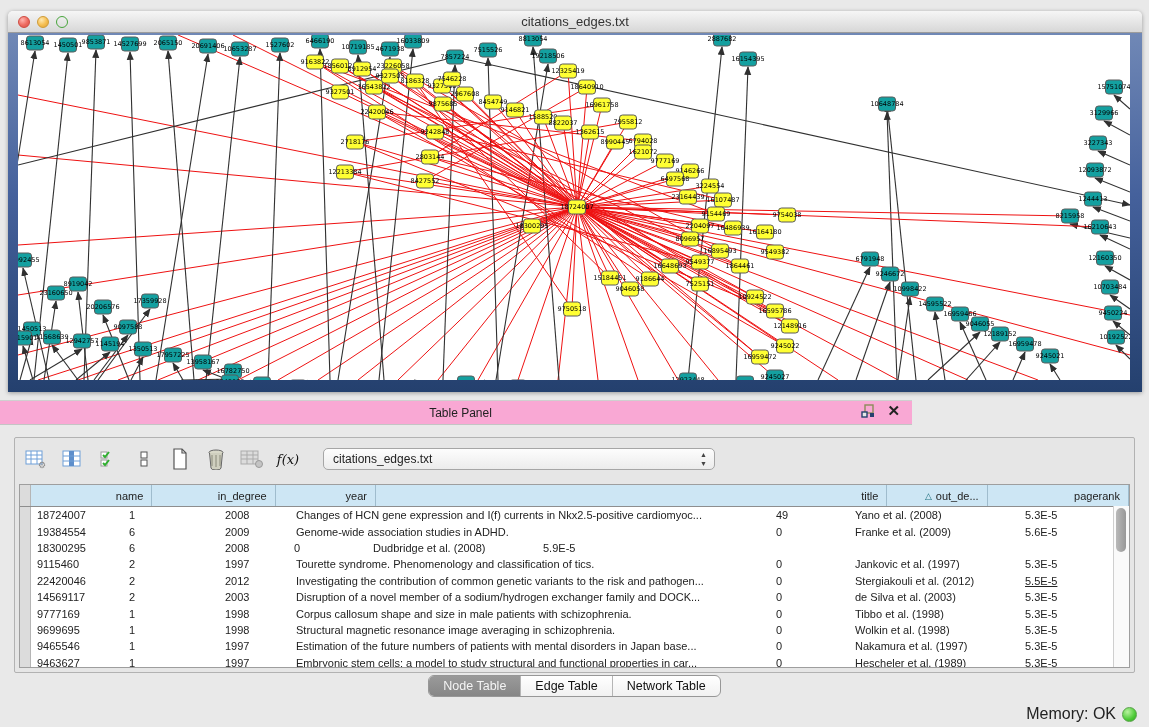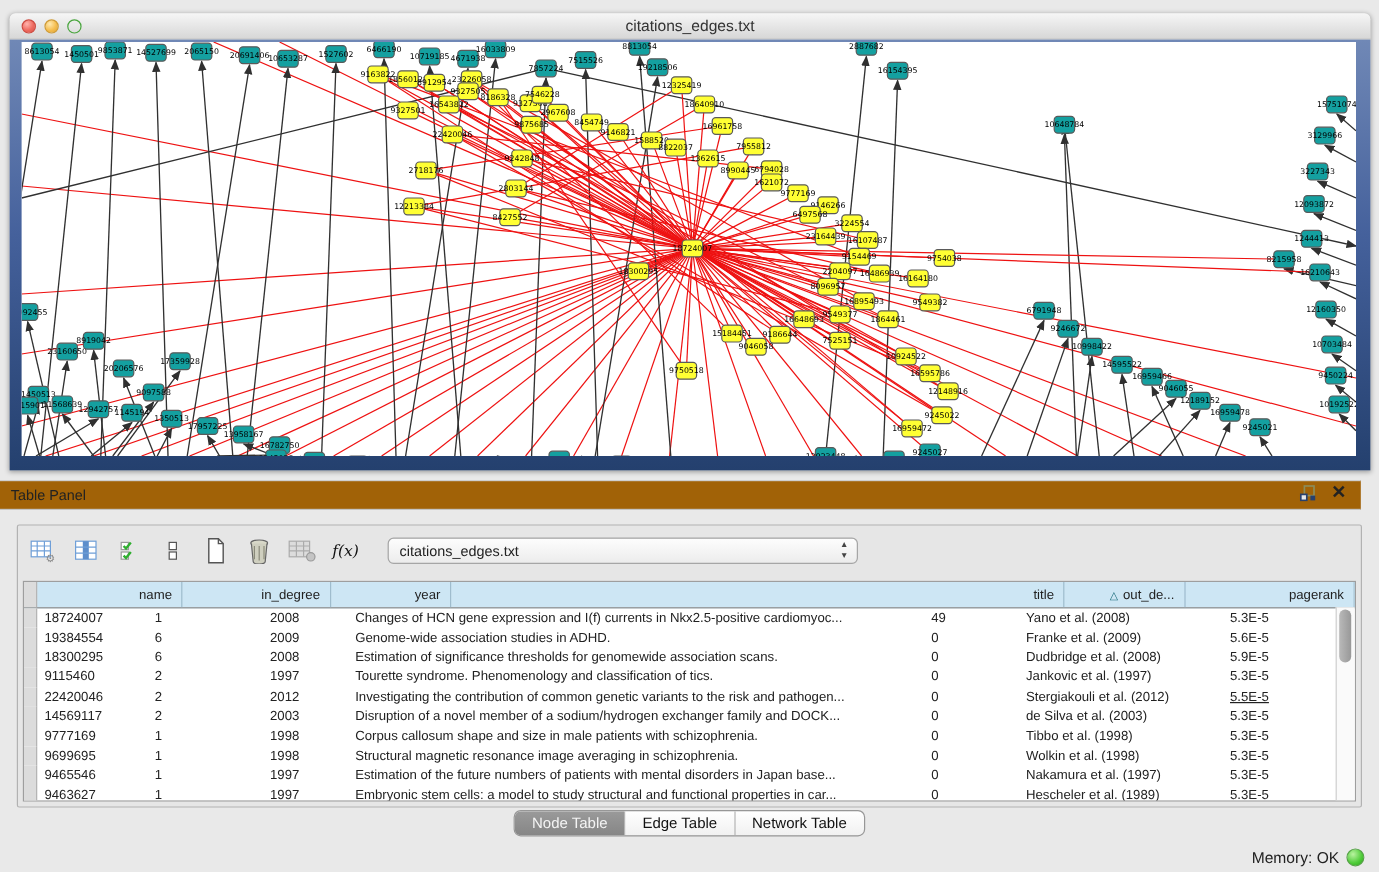--- a/index.html
+++ b/index.html
@@ -20,23 +20,23 @@
   .light.green{background:radial-gradient(circle at 35% 30%,#c9f0b8,#61c554 55%,#45a338;);border:1px solid #48a53c;}
   .win-title{position:absolute;left:0;right:0;text-align:center;font-size:13px;color:#333;}
   .net-frame{position:absolute;left:0;top:22px;right:0;bottom:0;
              background:linear-gradient(180deg,#7088b6 0%,#45619c 45%,#24406e 100%);
              padding:2px 10px 12px 10px;box-sizing:border-box;}
   .net-canvas{width:1112px;height:345px;background:#fff;overflow:hidden;}
   .net-canvas svg{display:block;}
   .node-label{font-size:6.5px;fill:#000;font-family:"DejaVu Sans",sans-serif;}
 
   
-  .panel-titlebar{position:absolute;left:0;top:400px;width:1134px;height:23px;
-                  background:#a16207;border-top:1px solid #cfcfcf;border-bottom:1px solid #c4c4c4;
-                  display:flex;align-items:center;font-size:12px;}
+  .panel-titlebar{position:absolute;left:0;top:400px;width:912px;height:23px;
+                  background:#f9a8d4;border-top:1px solid #cfcfcf;border-bottom:1px solid #c4c4c4;
+                  display:flex;align-items:center;font-size:12px;justify-content:center;}
   .panel-titlebar .t{margin-left:9px;color:#222;}
   .panel-actions{position:absolute;right:12px;top:3px;display:flex;gap:12px;align-items:center;}
   .float-ic{width:14px;height:14px;display:inline-block;}
   .close-x{font-size:15px;font-weight:bold;color:#222;line-height:14px;cursor:default;}
 
   .content-box{position:absolute;left:14px;top:437px;width:1121px;height:236px;
                border:1px solid #b2b2b2;border-radius:2px;background:#e6e6e6;box-sizing:border-box;}
   .toolbar{height:42px;display:flex;align-items:center;gap:10px;padding-left:8px;}
   .tb-btn{width:26px;height:28px;display:flex;align-items:center;justify-content:center;}
   .fx{font-style:italic;font-size:13px;font-family:"DejaVu Serif",serif;color:#111;}
@@ -59,21 +59,21 @@
           background:linear-gradient(90deg,#b9b9b9,#989898);}
 
   .tabs{position:absolute;left:0;top:675px;width:1149px;display:flex;justify-content:center;}
   .tabgroup{display:flex;border:1px solid #979797;border-radius:6px;overflow:hidden;height:20px;
             background:linear-gradient(#ffffff,#f1f1f1);font-size:12.5px;}
   .tab{padding:2px 14px;display:flex;align-items:center;border-right:1px solid #b5b5b5;color:#111;}
   .tab:last-child{border-right:none;}
   .tab.sel{background:linear-gradient(#9a9a9a,#868686);color:#f4f4f4;}
 
   .statusbar{position:absolute;left:0;bottom:0;width:1149px;height:26px;display:flex;
-             align-items:center;justify-content:flex-end;font-size:13px;gap:6px;padding-right:12px;box-sizing:border-box;}
+             align-items:center;justify-content:flex-end;font-size:16px;gap:6px;padding-right:12px;box-sizing:border-box;}
   .memdot{width:13px;height:13px;border-radius:50%;
           background:radial-gradient(circle at 35% 30%,#b9f3a0,#4ecb38 60%,#2fa31e);border:1px solid #57a348;}
 </style>
 </head>
 <body>
 
 <div class="net-window">
   <div class="titlebar">
     <div class="lights">
       <span class="light red"></span>
@@ -876,21 +876,20 @@
           <div class="td" style="width: 482px; padding-left: 8px;">Genome-wide association studies in ADHD.</div>
           <div class="td" style="width: 71px; padding-left: 6px;">0</div>
           <div class="td" style="width: 170px; padding-left: 14px;">Franke et al. (2009)</div>
           <div class="td" style="width: 112px; padding-left: 14px;">5.6E-5</div>
         </div>
         <div class="tr">
           <div class="gutter" style="height: 100%;"></div>
           <div class="td" style="width: 92px; padding-left: 6px;">18300295</div>
           <div class="td" style="width: 94px; padding-left: 6px;">6</div>
           <div class="td" style="width: 71px; padding-left: 8px;">2008</div>
-          <div class="td" style="width: 482px; padding-left: 8px;">Estimation of significance thresholds for genomewide association scans.</div>
           <div class="td" style="width: 71px; padding-left: 6px;">0</div>
           <div class="td" style="width: 170px; padding-left: 14px;">Dudbridge et al. (2008)</div>
           <div class="td" style="width: 112px; padding-left: 14px;">5.9E-5</div>
         </div>
         <div class="tr">
           <div class="gutter" style="height: 100%;"></div>
           <div class="td" style="width: 92px; padding-left: 6px;">9115460</div>
           <div class="td" style="width: 94px; padding-left: 6px;">2</div>
           <div class="td" style="width: 71px; padding-left: 8px;">1997</div>
           <div class="td" style="width: 482px; padding-left: 8px;">Tourette syndrome. Phenomenology and classification of tics.</div>

